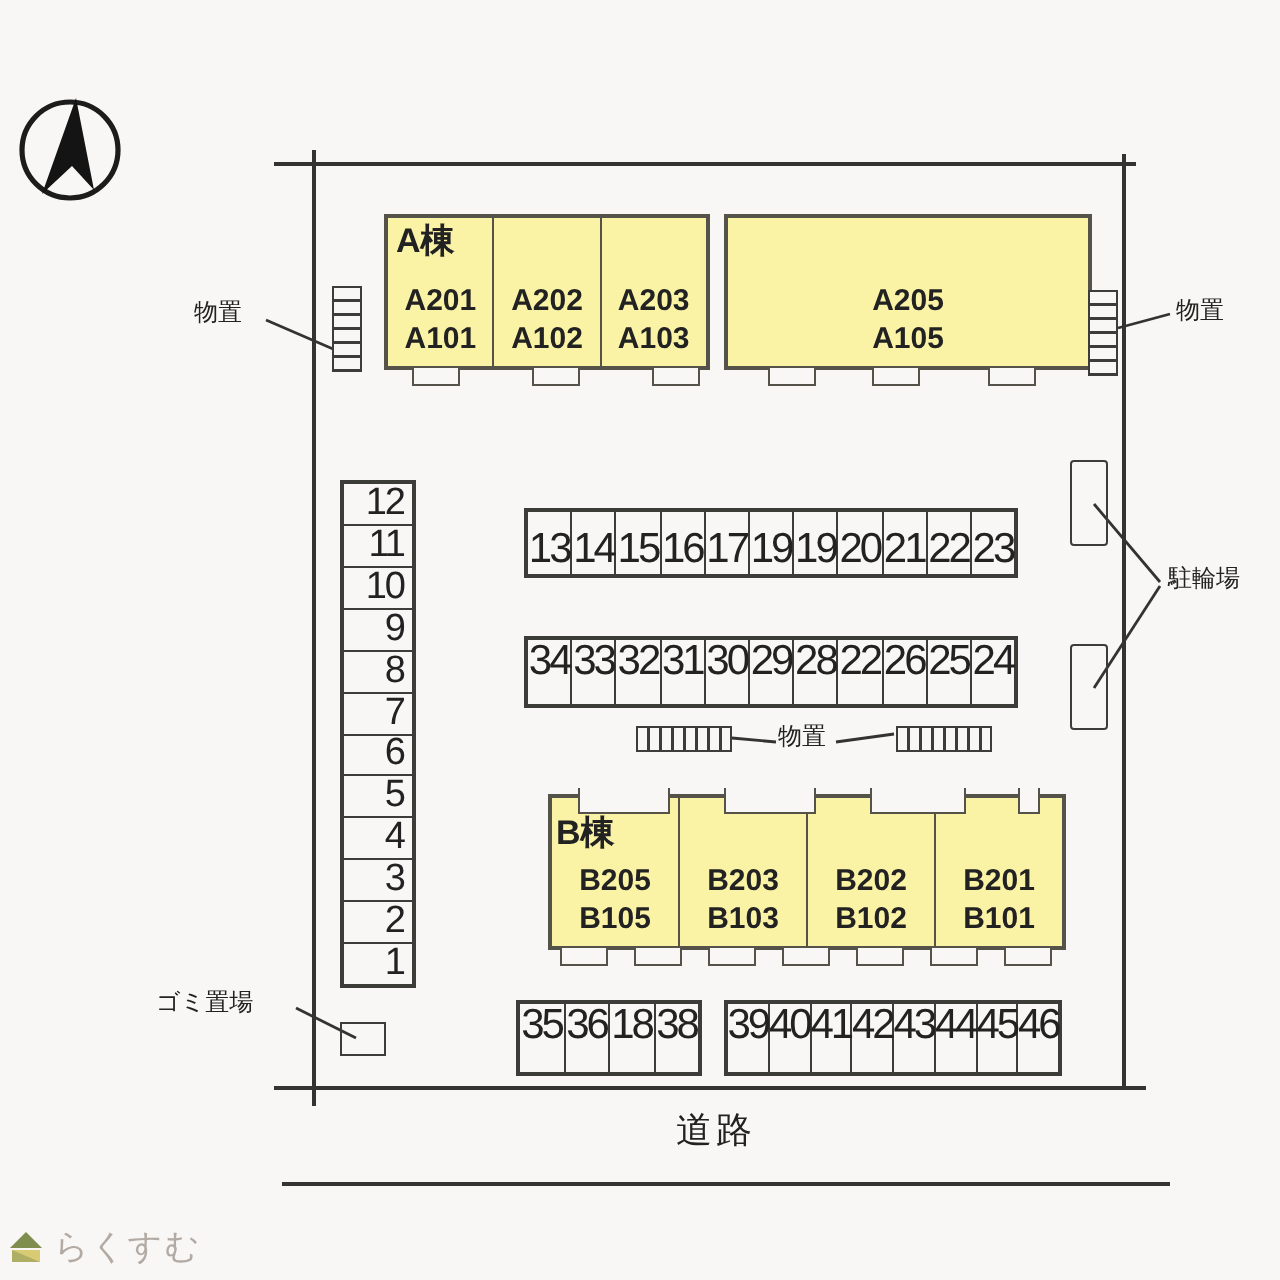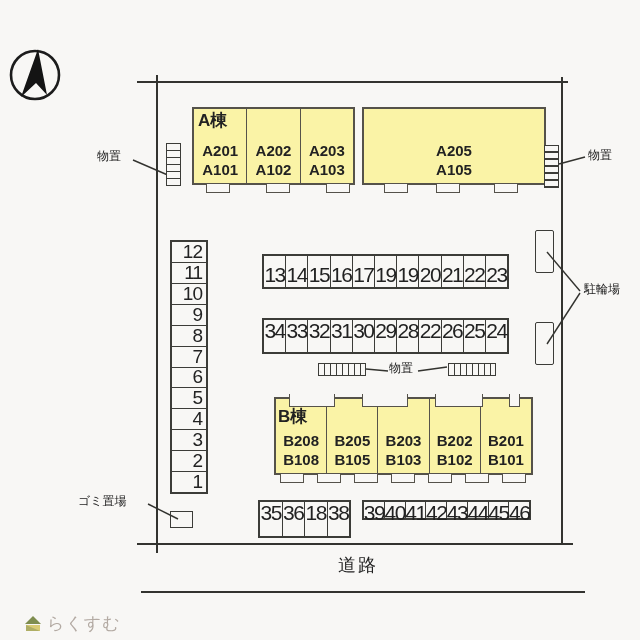--- a/index.html
+++ b/index.html
@@ -224,24 +224,20 @@
         <span>24</span>
       </div>
     </div>
 
   <div class="abs storage rungs-v" style="left:318px;top:363px;width:48px;height:13px;"></div>
   <div class="abs storage rungs-v" style="left:448px;top:363px;width:48px;height:13px;"></div>
   <div class="abs jlabel" style="left:389px;top:362px;">物置</div>
 
   <div class="abs building" style="left:274px;top:397px;width:259px;height:78px;">
       <div class="unit-cell b-cell">
-        <div>B208</div>
-        <div>B108</div>
-      </div>
-      <div class="unit-cell b-cell">
         <div>B205</div>
         <div>B105</div>
       </div>
       <div class="unit-cell b-cell">
         <div>B203</div>
         <div>B103</div>
       </div>
       <div class="unit-cell b-cell">
         <div>B202</div>
         <div>B102</div>
@@ -273,21 +269,21 @@
       <div class="pcell">
         <span>36</span>
       </div>
       <div class="pcell">
         <span>18</span>
       </div>
       <div class="pcell">
         <span>38</span>
       </div>
     </div>
-  <div class="abs strip num-top" style="left:362px;top:500px;width:169px;height:20px;">
+  <div class="abs strip num-top" style="left:362px;top:500px;width:169px;height:38px;">
       <div class="pcell">
         <span>39</span>
       </div>
       <div class="pcell">
         <span>40</span>
       </div>
       <div class="pcell">
         <span>41</span>
       </div>
       <div class="pcell">
@@ -305,21 +301,21 @@
       <div class="pcell">
         <span>46</span>
       </div>
     </div>
 
   <div class="abs openbox" style="left:170px;top:511px;width:23px;height:17px;border-radius:0;"></div>
   <div class="abs jlabel" style="left:78px;top:495px;">ゴミ置場</div>
 
   <div class="abs jlabel road" style="left:338px;top:556px;text-align:center;">道路</div>
 
-  <div class="abs logo" style="left:24px;top:612px;">
+  <div class="abs logo" style="left:4px;top:612px;">
     <svg width="18" height="18" viewBox="0 0 18 18">
       <polygon points="9,1 17,9 1,9" fill="#7f8d4f"></polygon>
       <polygon points="2,10 16,10 16,16 2,16" fill="#d9cb74"></polygon>
       <polygon points="2,10 16,16 2,16" fill="#8d9759" opacity="0.55"></polygon>
     </svg>
     <span class="logo-text">らくすむ</span>
   </div>
 
 </div>
 

